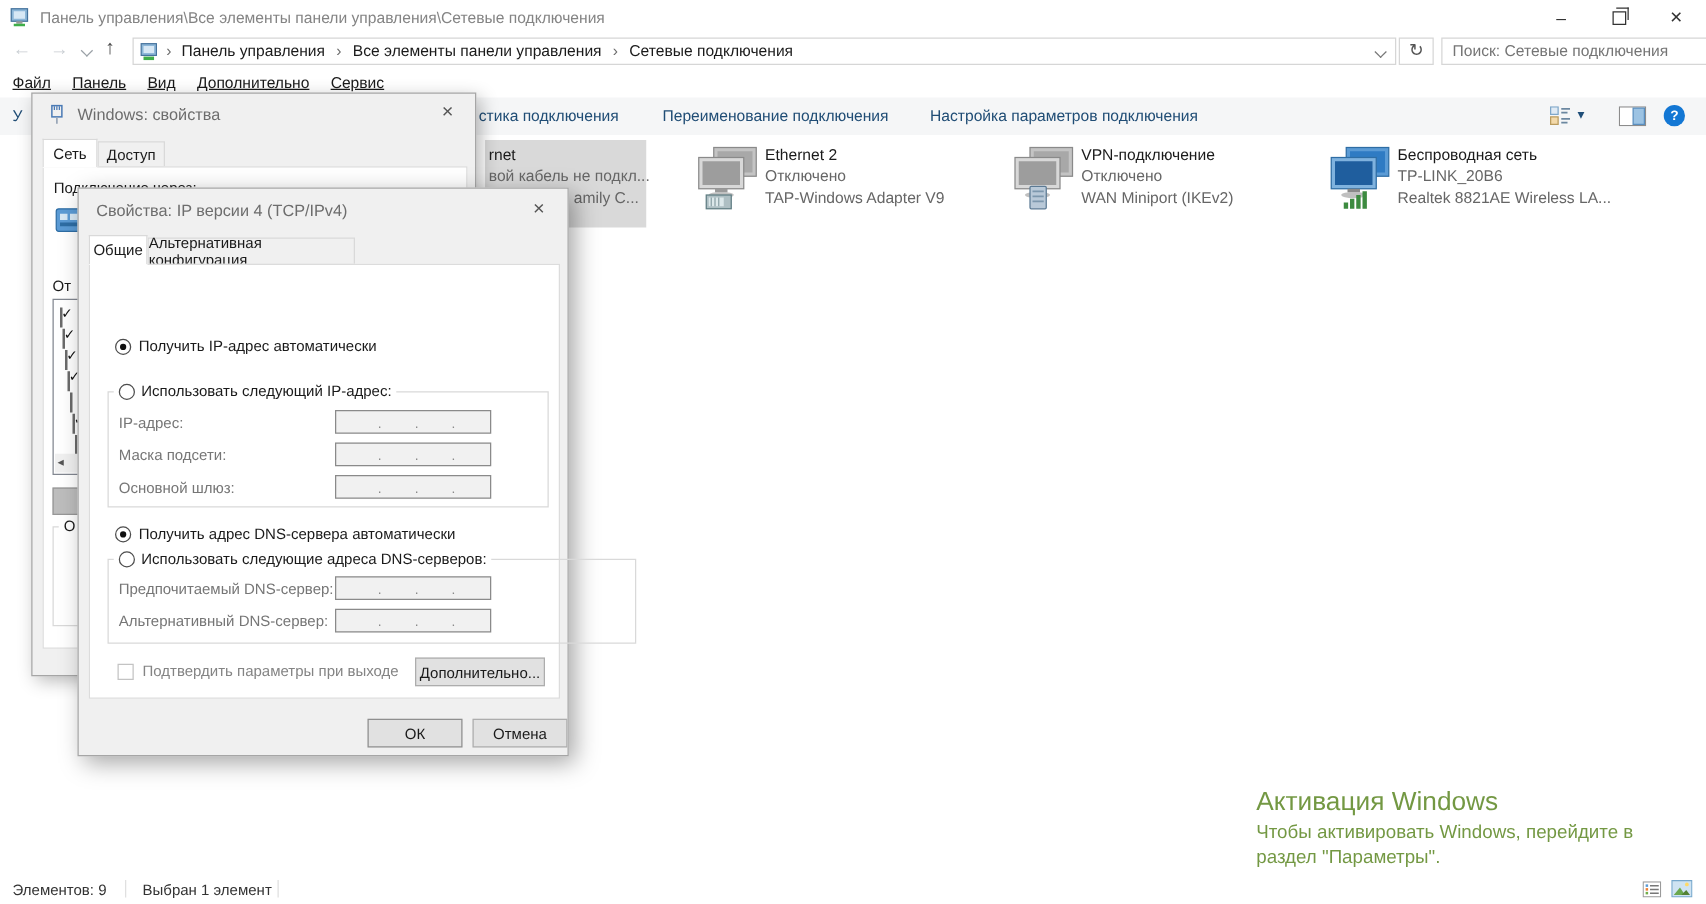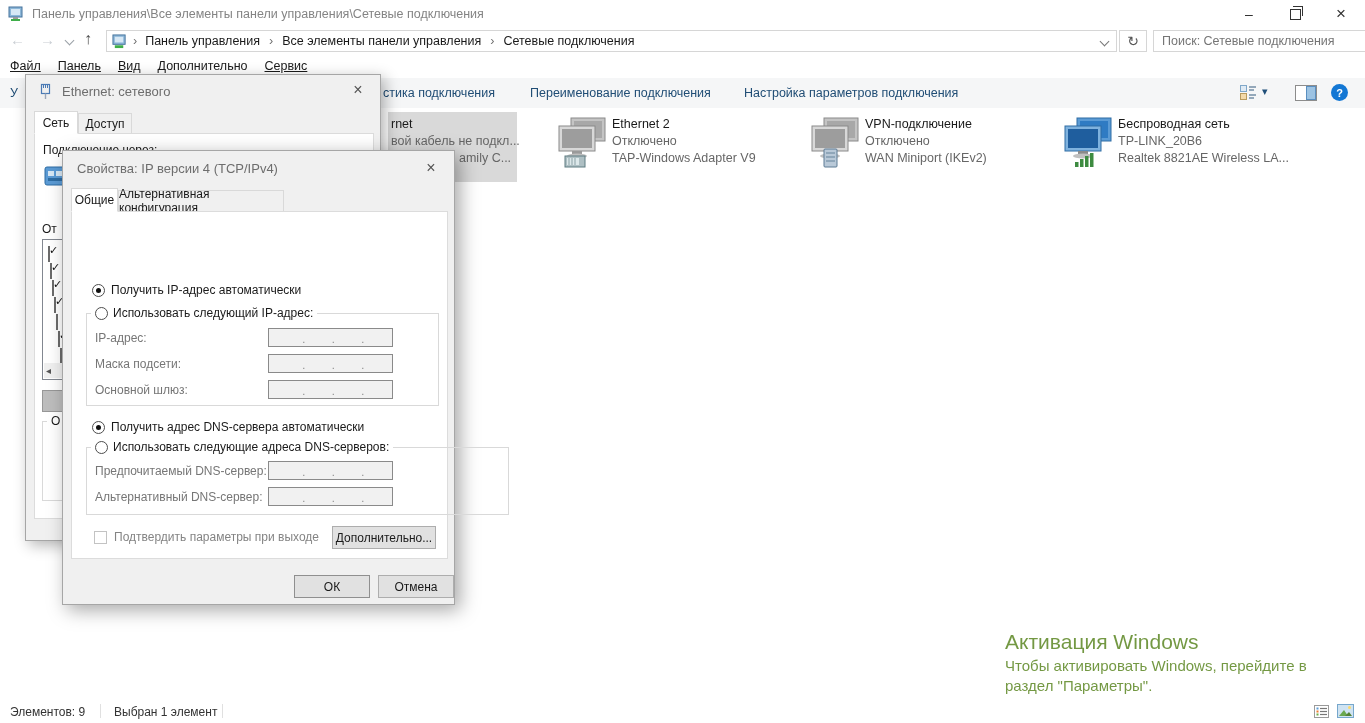--- a/index.html
+++ b/index.html
@@ -104,21 +104,21 @@
         <circle cx="5.2" cy="5.2" r="3.9" fill="none" stroke="#4f5d6b" stroke-width="1.5"></circle>
         <line x1="8.3" y1="8.3" x2="12" y2="12" stroke="#4f5d6b" stroke-width="1.7"></line>
       </svg>
     </div>
   </div>
 
   <div class="abs" style="left:10px;top:59px;display:flex;gap:17px;">
     <span style="text-decoration:underline;">Файл</span>
     <span style="text-decoration:underline;">Панель</span>
     <span style="text-decoration:underline;">Вид</span>
-    <span style="">Дополнительно</span>
+    <span style="text-decoration:underline;">Дополнительно</span>
     <span style="text-decoration:underline;">Сервис</span>
   </div>
 
   <div class="abs toolbar-band" style="left:0;top:78px;width:1365px;height:30px;">
     <span class="abs cmd nowrap" style="left:10px;top:8px;">У</span>
     <span class="abs cmd nowrap" style="left:383px;top:8px;">стика подключения</span>
     <span class="abs cmd nowrap" style="left:530px;top:8px;">Переименование подключения</span>
     <span class="abs cmd nowrap" style="left:744px;top:8px;">Настройка параметров подключения</span>
 
     <svg class="abs" style="left:1240px;top:7px;" width="17" height="15" viewBox="0 0 17 15">
@@ -233,21 +233,21 @@
   </div>
 
   <div class="abs dialog" style="left:25px;top:74px;width:356px;height:467px;z-index:10;">
     <svg class="abs" style="left:13px;top:8px;" width="13" height="17" viewBox="0 0 13 17">
       <rect x="2.5" y="1.5" width="8" height="9" fill="none" stroke="#4a7ab5" stroke-width="1.2"></rect>
       <line x1="4.5" y1="2" x2="4.5" y2="5" stroke="#4a7ab5"></line>
       <line x1="6.5" y1="2" x2="6.5" y2="5" stroke="#4a7ab5"></line>
       <line x1="8.5" y1="2" x2="8.5" y2="5" stroke="#4a7ab5"></line>
       <line x1="6.5" y1="10.5" x2="6.5" y2="16" stroke="#9aa7b8" stroke-width="1.4"></line>
     </svg>
-    <span class="abs dlg-title nowrap" style="left:36px;top:9px;">Ethernet: сетевого</span>
+    <span class="abs dlg-title nowrap" style="left:36px;top:9px;">Windows: свойства</span>
     <div class="abs dlg-close" style="right:4px;top:0;width:36px;height:30px;">
         <span>×</span>
       </div>
 
     <div class="tab active" style="left:8px;top:36px;width:44px;height:23px;">
         <span>Сеть</span>
       </div>
     <div class="tab" style="left:52px;top:38px;width:54px;height:21px;">
         <span>Доступ</span>
       </div>
@@ -291,21 +291,21 @@
 
     <div class="tab active" style="left:8px;top:37px;width:47px;height:24px;">
         <span>Общие</span>
       </div>
     <div class="tab" style="left:55px;top:39px;width:166px;height:22px;">
         <span>Альтернативная конфигурация</span>
       </div>
 
     <div class="panel" style="left:8px;top:60px;width:377px;height:348px;">
 
-      <div class="abs" style="left:20px;top:71px;display:flex;align-items:center;gap:6px;">
+      <div class="abs" style="left:20px;top:58px;display:flex;align-items:center;gap:6px;">
         <span class="radio on"></span>
         <span class="rlabel nowrap">Получить IP-адрес автоматически</span>
       </div>
 
       <div class="groupbox" style="left:14px;top:101px;width:353px;height:93px;">
         <div class="gb-caption">
           <span class="radio"></span>
           <span class="rlabel nowrap">Использовать следующий IP-адрес:</span>
         </div>
         <span class="abs flabel nowrap" style="left:8px;top:17px;">IP-адрес:</span>

